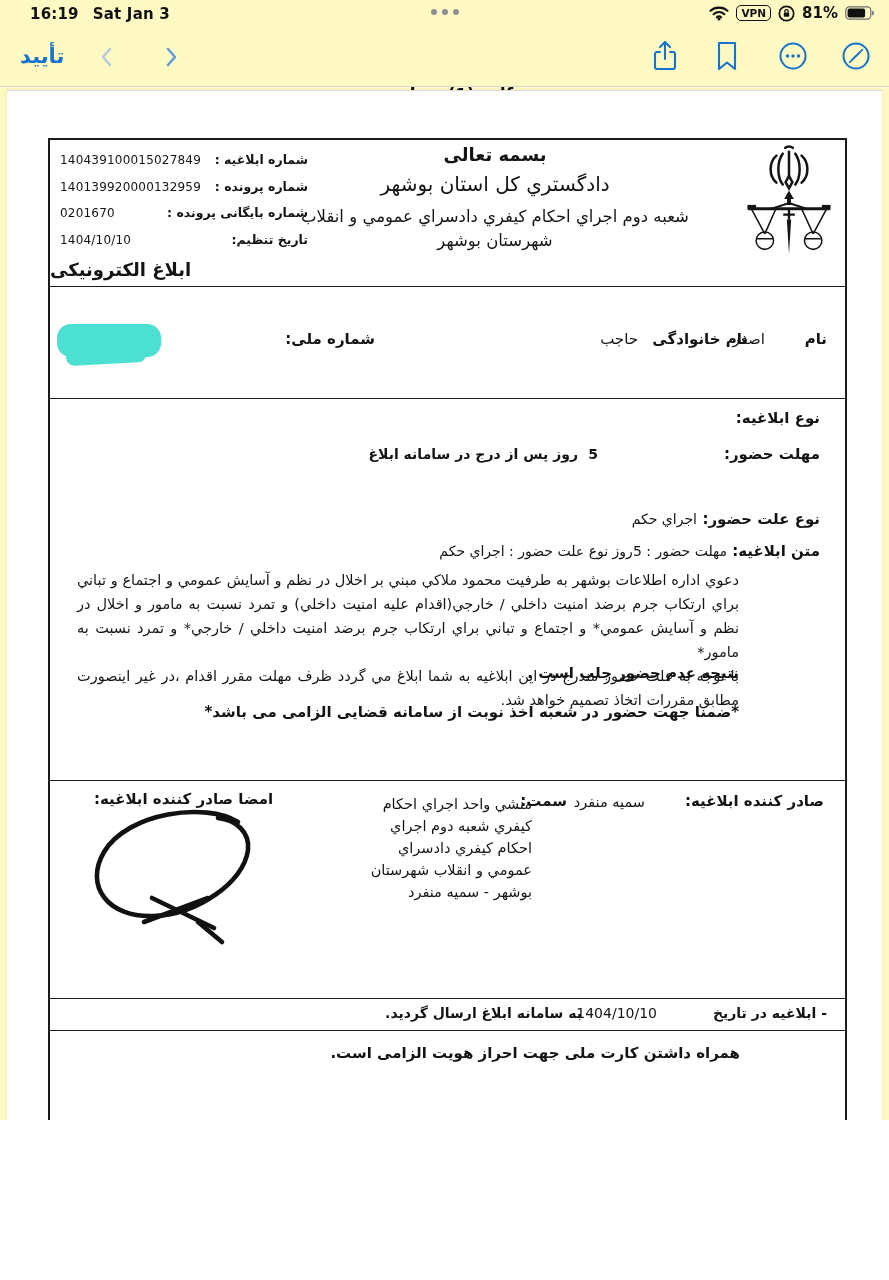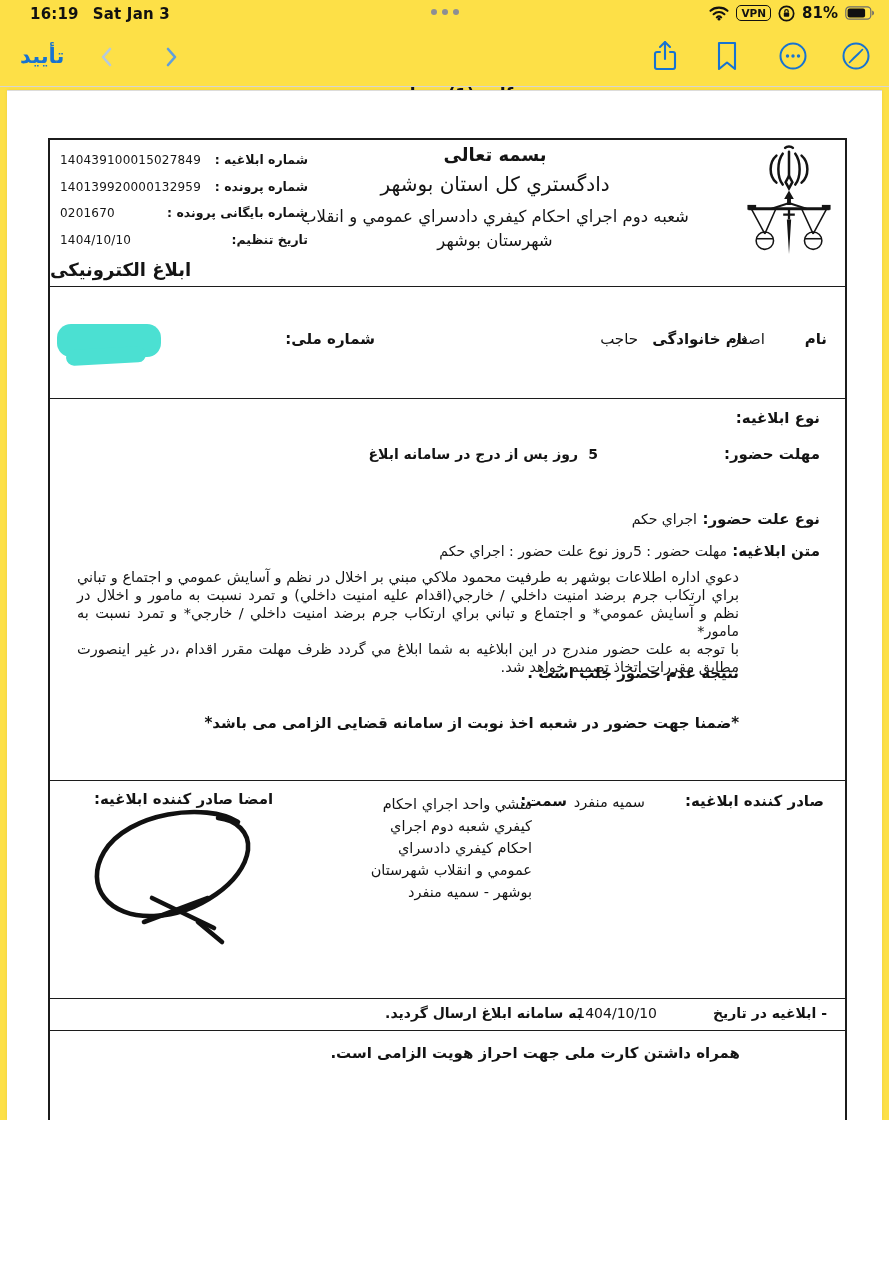--- a/index.html
+++ b/index.html
@@ -1,16 +1,16 @@
 <!DOCTYPE html>
 <html lang="en"><head>
 <meta charset="utf-8">
 <style>
   html,body{margin:0;padding:0;}
-  .screen{position:relative;width:889px;height:1120px;background:#fde047;overflow:hidden;
+  .screen{position:relative;width:889px;height:1120px;background:#fef9c3;overflow:hidden;
           font-family:"DejaVu Sans",sans-serif;}
   
   .status-bar{position:absolute;left:0;top:0;width:889px;height:28px;}
   .sb-left{position:absolute;left:30px;top:5px;font-size:15px;font-weight:bold;color:#111;letter-spacing:.2px;}
   .sb-date{margin-left:14px;}
   .sb-dots{position:absolute;left:50%;top:9px;transform:translateX(-50%);display:flex;gap:5px;}
   .sb-dot{width:6px;height:6px;border-radius:50%;background:#8e8e93;}
   .sb-right{position:absolute;right:14px;top:4px;display:flex;align-items:center;gap:7px;}
   .vpn-badge{border:1.6px solid #111;border-radius:5px;font-size:10.5px;font-weight:bold;color:#111;
              padding:0 4px;line-height:14px;}
@@ -44,21 +44,21 @@
   .branch{font-size:16.5px;line-height:1.45;}
   .logo{position:absolute;right:6px;top:4px;}
   .doc-title{position:absolute;left:0;right:0;top:119px;text-align:left;font-size:18px;font-weight:bold;direction:rtl;}
   
   .teal-blob{position:absolute;left:7px;top:38px;width:104px;height:33px;background:#4be0d2;border-radius:14px;}
   .teal-blob2{position:absolute;left:16px;top:62px;width:80px;height:16px;background:#4be0d2;border-radius:8px;transform:rotate(-3deg);}
   .nr-item{position:absolute;top:44px;font-size:15px;direction:rtl;white-space:nowrap;}
   
   .dt-label{position:absolute;font-size:15px;font-weight:bold;direction:rtl;white-space:nowrap;}
   .dt-value{position:absolute;font-size:14px;direction:rtl;white-space:nowrap;}
-  .body-block{position:absolute;right:106px;top:170px;width:662px;font-size:14.5px;line-height:18px;
+  .body-block{position:absolute;right:106px;top:170px;width:662px;font-size:14.5px;line-height:24px;
               direction:rtl;text-align:justify;}
   .note-line{position:absolute;font-size:15px;font-weight:bold;direction:rtl;white-space:nowrap;}
   
   .is-label{position:absolute;font-size:15px;font-weight:bold;direction:rtl;white-space:nowrap;}
   .is-value{position:absolute;font-size:14.5px;direction:rtl;}
   .role-value{width:178px;text-align:right;line-height:22px;}
   .signature{position:absolute;left:36px;top:26px;}
   
   .sent-item{position:absolute;top:7px;font-size:14px;direction:rtl;white-space:nowrap;}
   .id-note{position:absolute;right:105px;top:14px;font-size:15px;font-weight:bold;direction:rtl;white-space:nowrap;}
@@ -236,21 +236,21 @@
         <span class="dt-label" style="right:25px;top:112px;">نوع علت حضور:</span>
         <span class="dt-value" style="right:148px;top:113px;">اجراي حکم</span>
 
         <span class="dt-label" style="right:25px;top:144px;">متن ابلاغیه:</span>
         <span class="dt-value" style="right:118px;top:145px;">مهلت حضور : 5روز نوع علت حضور : اجراي حکم</span>
         <div class="body-block">
           <div>دعوي اداره اطلاعات بوشهر به طرفیت محمود ملاکي مبني بر اخلال در نظم و آسایش عمومي و اجتماع و تباني براي ارتکاب جرم برضد امنیت داخلي / خارجي(اقدام علیه امنیت داخلي) و تمرد نسبت به مامور و اخلال در نظم و آسایش عمومي* و اجتماع و تباني براي ارتکاب جرم برضد امنیت داخلي / خارجي* و تمرد نسبت به مامور*</div>
           <div>با توجه به علت حضور مندرج در این ابلاغیه به شما ابلاغ مي گردد ظرف مهلت مقرر اقدام ،در غیر اینصورت مطابق مقررات اتخاذ تصمیم خواهد شد.</div>
         </div>
         <span class="note-line" style="right:106px;top:266px;">نتیجه عدم حضور جلب است .</span>
-        <span class="note-line" style="right:106px;top:316px;">*ضمنا جهت حضور در شعبه اخذ نوبت از سامانه قضایی الزامی می باشد*</span>
+        <span class="note-line" style="right:106px;top:305px;">*ضمنا جهت حضور در شعبه اخذ نوبت از سامانه قضایی الزامی می باشد*</span>
       </div>
       <div class="hline" style="top:640px;"></div>
 
       <div class="row" style="top:640px;height:218px;">
         <span class="is-label" style="right:21px;top:12px;">صادر کننده ابلاغیه:</span>
         <span class="is-value" style="right:200px;top:14px;">سمیه منفرد</span>
         <span class="is-label" style="right:278px;top:12px;">سمت:</span>
         <div class="is-value role-value" style="right:313px;top:13px;">منشي واحد اجراي احکام کیفري شعبه دوم اجراي احکام کیفري دادسراي عمومي و انقلاب شهرستان بوشهر - سمیه منفرد</div>
         <span class="is-label" style="left:44px;top:10px;">امضا صادر کننده ابلاغیه:</span>
         <div class="signature">

